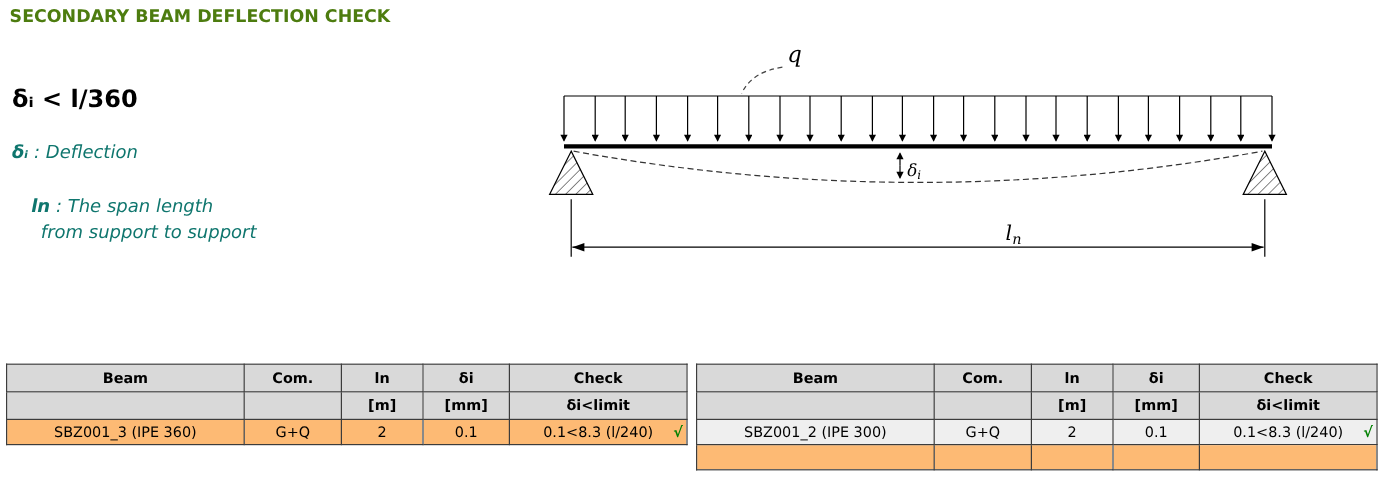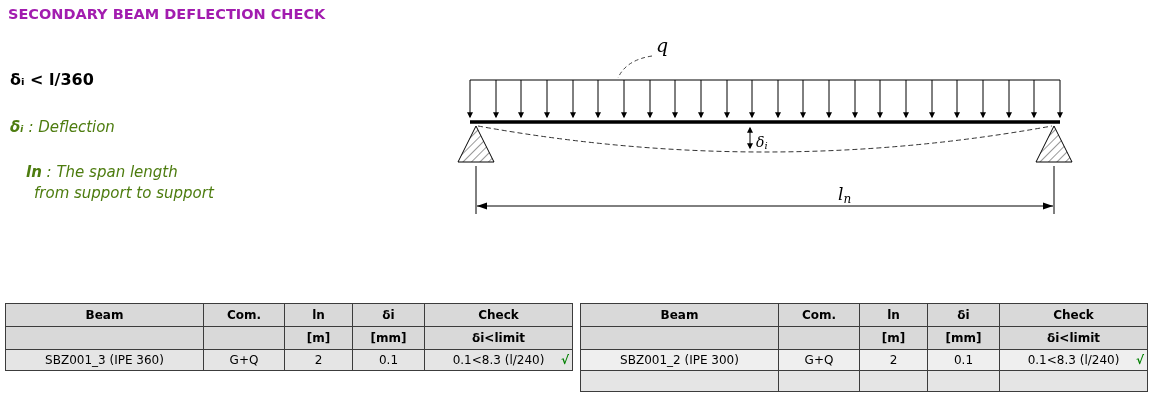--- a/index.html
+++ b/index.html
@@ -2,47 +2,47 @@
 <html style="--check-color: #008000; --header-bg: #d9d9d9; --row-alt-bg: #efefef;"><head>
 <meta charset="utf-8">
 <style>
   html,body { margin:0; padding:0; }
   body {
     width:1151px; height:401px; background:#ffffff; position:relative; overflow:hidden;
     font-family:"DejaVu Sans","Liberation Sans",sans-serif; color:#000;
   }
   .page-title {
     position:absolute; left:8px; top:6px;
-    font-size:14.5px; font-weight:bold; color:#a21caf;
+    font-size:14.5px; font-weight:bold; color:#4d7c0f;
   }
   .formula {
     position:absolute; left:10px; top:70px;
-    font-size:16px; font-weight:bold;
-  }
-  .legend-item { position:absolute; left:10px; font-style:italic; font-size:15px; color:#4d7c0f; }
+    font-size:20px; font-weight:bold;
+  }
+  .legend-item { position:absolute; left:10px; font-style:italic; font-size:15px; color:#0f766e; }
   .legend-item .term { font-weight:bold; }
   .legend-deflection { top:118px; }
   .legend-span { top:162px; line-height:1.4;margin-left:16px; }
   .legend-span .desc2 { margin-left:8px; }
 
   .diagram { position:absolute; left:450px; top:30px; }
   .diagram .thin  { stroke:#000; stroke-width:1; fill:none; }
   .diagram .beam  { stroke:#000; stroke-width:3.5; }
   .diagram .dash  { stroke:#333; stroke-width:1; fill:none; stroke-dasharray:5 3; }
   .diagram .leader{ stroke:#444; stroke-width:1; fill:none; stroke-dasharray:4 3; }
   .diagram .lbl   { font-family:"DejaVu Serif","Liberation Serif",serif; font-style:italic; fill:#000; }
   .diagram .support { fill:url(#hatch); stroke:#000; stroke-width:1; }
 
   .tbl { position:absolute; top:303px; }
   .tbl-left  { left:5px; }
   .tbl-right { left:580px; }
   table { border-collapse:collapse; table-layout:fixed; width:567px; font-size:12px; border:1px solid #000; }
   th, td { border:1px solid #3c3c3c; padding:1px 3px; text-align:center; white-space:nowrap; overflow:hidden; }
   thead th { background:var(--header-bg,#d9d9d9); font-weight:bold; height:20px; }
-  tbody td { height:18px; background:#e5e5e5; }
+  tbody td { height:18px; background:#fdba74; }
   tbody tr.odd td { background:var(--row-alt-bg,#efefef); }
   td.check { position:relative; }
   td.check .mark {
     position:absolute; right:3px; top:50%; transform:translateY(-50%);
     color:var(--check-color,#008000); font-weight:bold;
   }
   .c-beam { width:198px; } .c-com { width:81px; } .c-ln { width:68px; }
   .c-di { width:72px; } .c-check { width:148px; }
 </style>
 </head>

